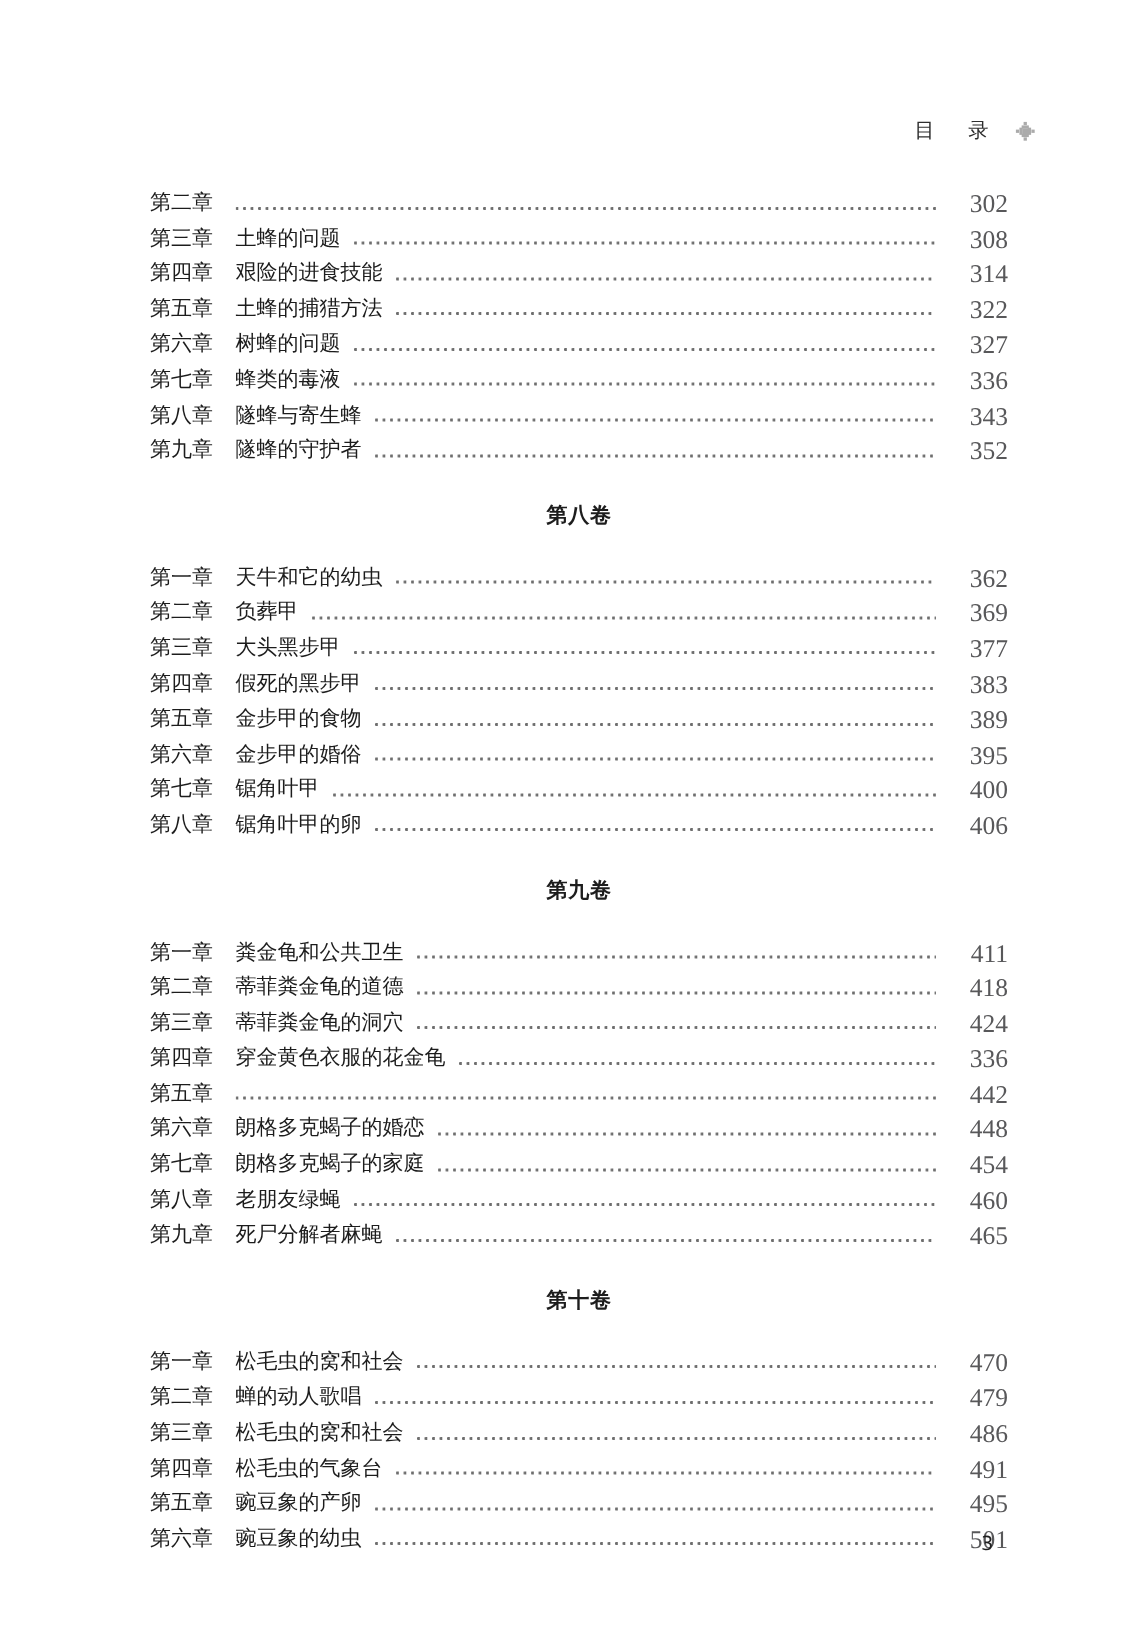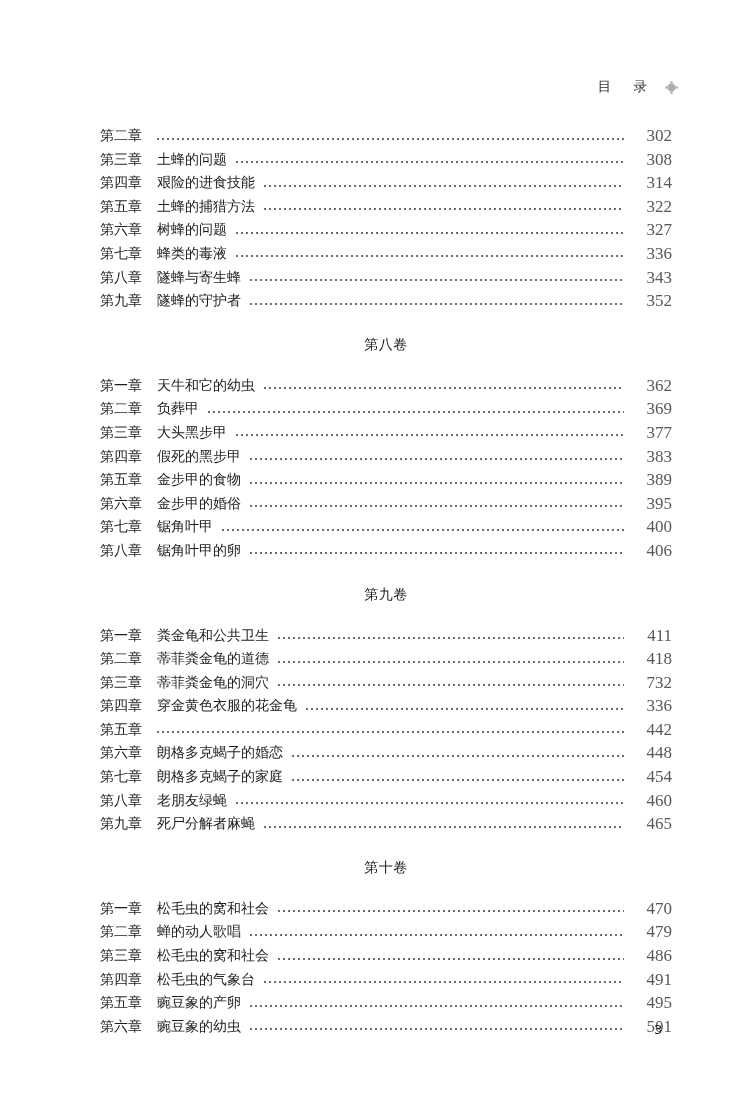--- a/index.html
+++ b/index.html
@@ -21,21 +21,21 @@
     inset: 0;
     width: 750px;
     height: 1094px;
     box-sizing: border-box;
   }
 
   
   .running-head {
     position: absolute;
     top: 78px;
-    right: 72px;
+    right: 60px;
     display: flex;
     align-items: center;
     gap: 9px;
     color: #2b2b2b;
   }
   .running-head-title {
     font-family: "DejaVu Sans", "Liberation Sans", sans-serif;
     font-size: 13.5px;
     letter-spacing: 9px;
     padding-left: 2px;
@@ -55,21 +55,21 @@
   .toc {
     position: absolute;
     top: 124px;
     left: 100px;
     width: 572px;
   }
 
   .vol-heading {
     text-align: center;
     font-family: "DejaVu Sans", "Liberation Sans", sans-serif;
-    font-weight: normal;
+    font-weight: bold;
     font-size: 14px;
     color: #1d1d1d;
     letter-spacing: .5px;
     margin: 21px 0 20px 0;
     line-height: 20px;
   }
 
   .entry {
     display: flex;
     align-items: flex-end;
@@ -262,21 +262,21 @@
       <div class="entry">
         <span class="entry-chapter">第二章</span>
         <span class="entry-title">蒂菲粪金龟的道德</span>
         <span class="leader"></span>
         <span class="entry-page">418</span>
       </div>
       <div class="entry">
         <span class="entry-chapter">第三章</span>
         <span class="entry-title">蒂菲粪金龟的洞穴</span>
         <span class="leader"></span>
-        <span class="entry-page">732</span>
+        <span class="entry-page">424</span>
       </div>
       <div class="entry">
         <span class="entry-chapter">第四章</span>
         <span class="entry-title">穿金黄色衣服的花金龟</span>
         <span class="leader"></span>
         <span class="entry-page">336</span>
       </div>
       <div class="entry">
         <span class="entry-chapter">第五章</span>
         <span class="leader"></span>

